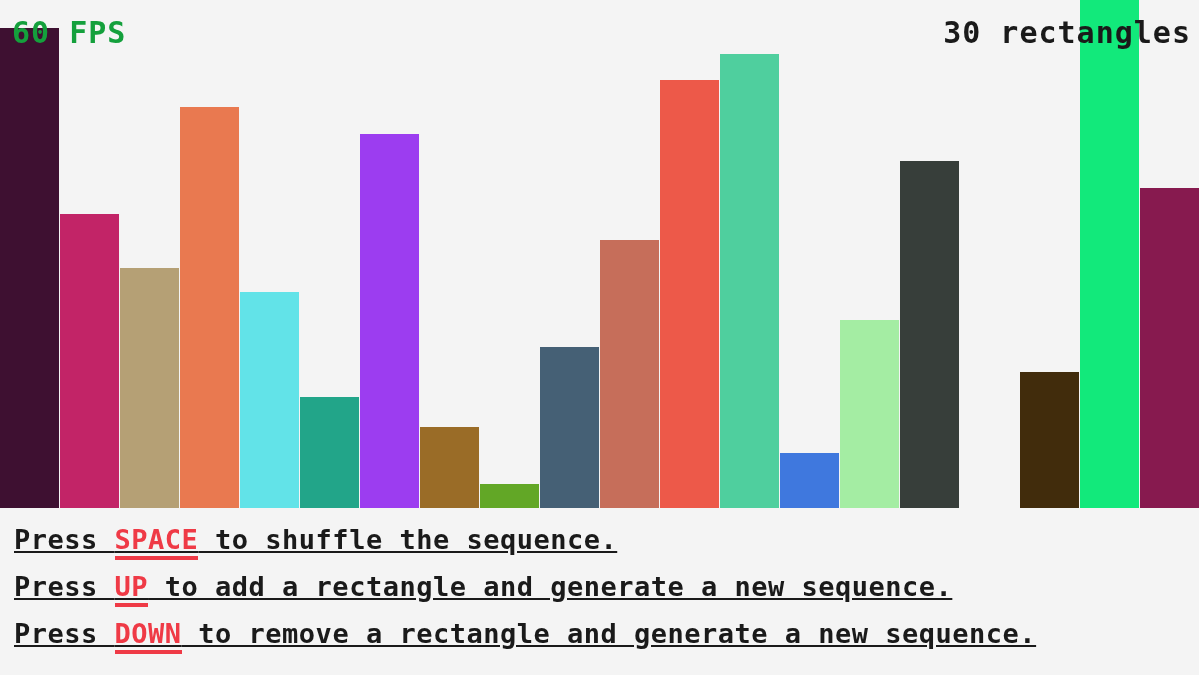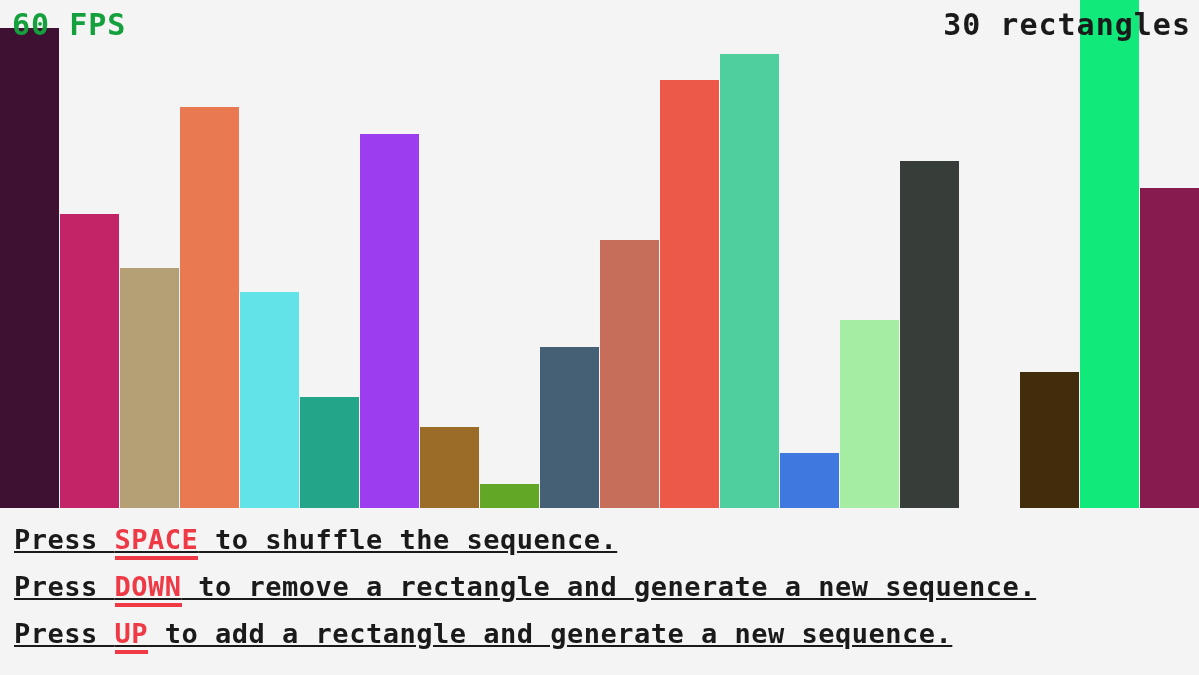--- a/index.html
+++ b/index.html
@@ -30,21 +30,21 @@
     height: 508px;
   }
   .bar {
     position: absolute;
     bottom: 0;
   }
 
   
   .hud {
     position: absolute;
-    top: 10px;
+    top: 18px;
     font-family: "DejaVu Sans Mono", monospace;
     font-size: 30px;
     font-weight: 700;
     letter-spacing: 1px;
     line-height: 1;
     white-space: nowrap;
   }
   #fps-counter {
     left: 12px;
     color: #14a03c;
@@ -111,18 +111,18 @@
     </div>
 
   <div class="hud" id="fps-counter" style="color: rgb(20, 160, 60);">60 FPS</div>
 
   <div class="hud" id="rect-count" style="color: rgb(26, 26, 26);">30 rectangles</div>
 
   <div id="instructions">
 
     <p class="instruction-line"><span>Press </span><span class="key" style="color: rgb(239, 58, 70); border-bottom-color: rgb(239, 58, 70);">SPACE</span><span> to shuffle the sequence.</span></p>
 
+    <p class="instruction-line"><span>Press </span><span class="key" style="color: rgb(239, 58, 70); border-bottom-color: rgb(239, 58, 70);">UP</span><span> to add a rectangle and generate a new sequence.</span></p>
+
     <p class="instruction-line"><span>Press </span><span class="key" style="color: rgb(239, 58, 70); border-bottom-color: rgb(239, 58, 70);">DOWN</span><span> to remove a rectangle and generate a new sequence.</span></p>
-
-    <p class="instruction-line"><span>Press </span><span class="key" style="color: rgb(239, 58, 70); border-bottom-color: rgb(239, 58, 70);">UP</span><span> to add a rectangle and generate a new sequence.</span></p>
 
   </div>
 </div>
 
 </body></html>

